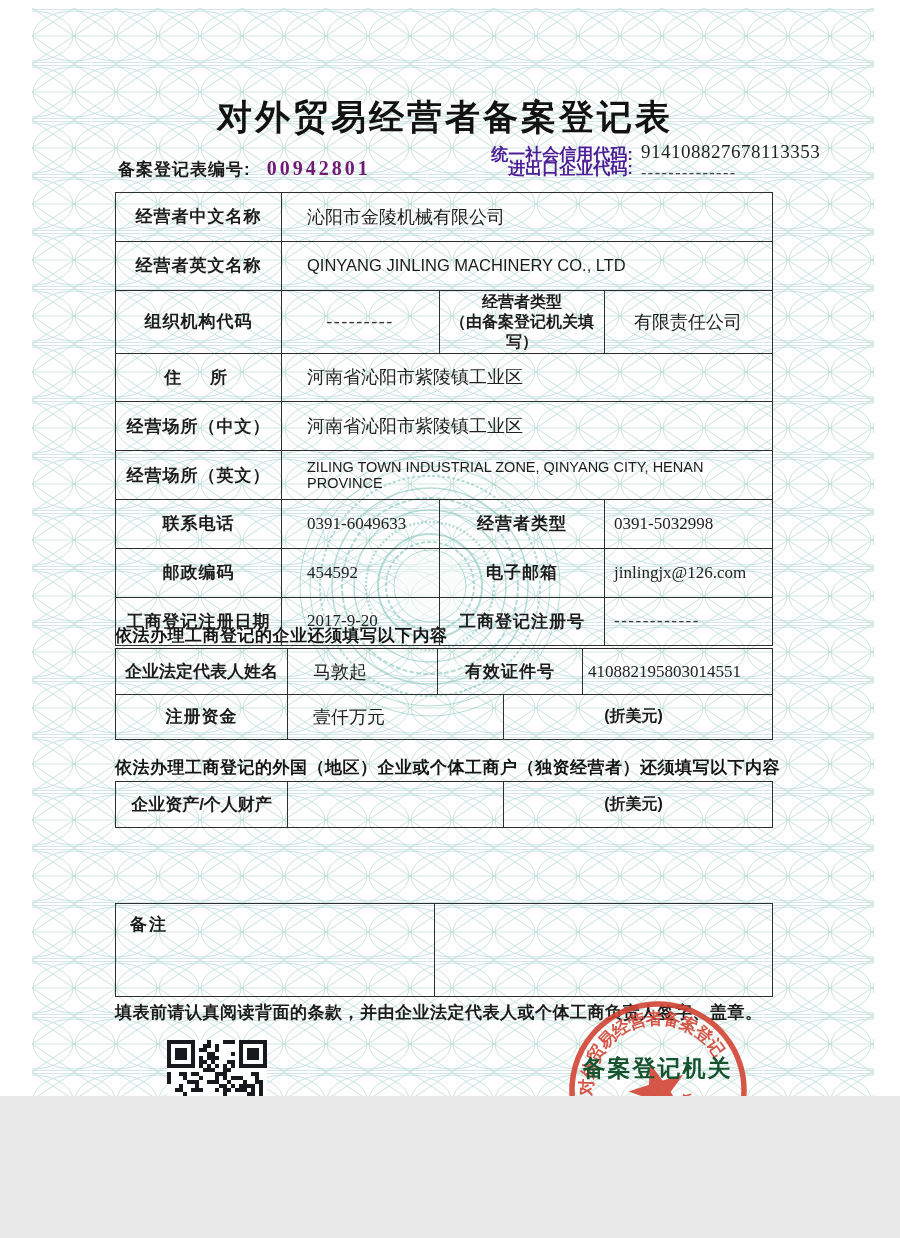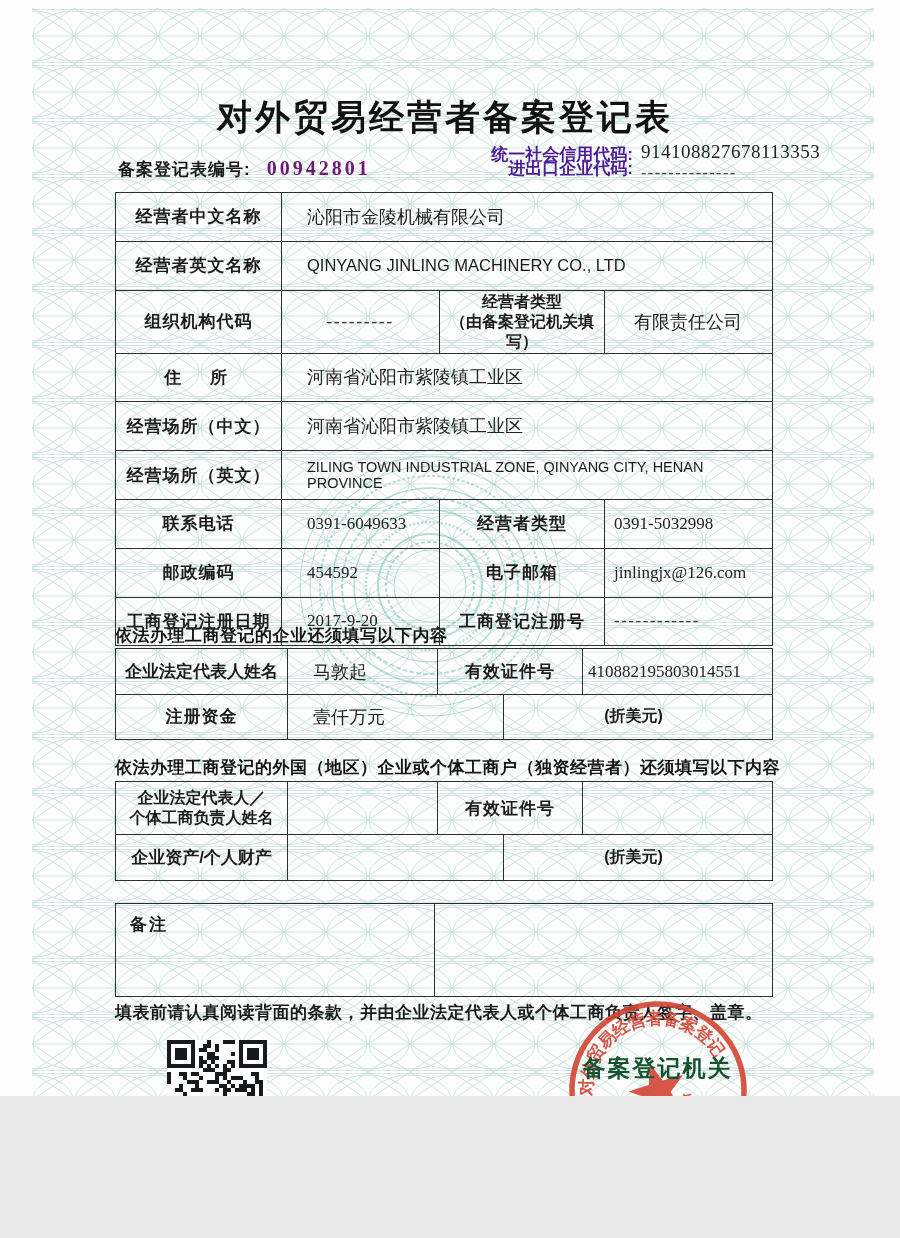--- a/index.html
+++ b/index.html
@@ -185,39 +185,20 @@
         <td class="lbl">注册资金</td>
         <td class="val">壹仟万元</td>
         <td class="usd">(折美元)</td>
       </tr>
     </tbody>
       </table>
   </div>
 
   <div class="abs sec-head" style="left:115px;top:756px;">依法办理工商登记的外国（地区）企业或个体工商户（独资经营者）还须填写以下内容</div>
   <div class="abs stack" style="left:115px;top:781px;z-index:2;">
-    <table style="width:657px;">
-      <colgroup>
-          <col style="width:172px">
-          <col style="width:150px">
-          <col style="width:145px">
-          <col style="width:190px">
-        </colgroup>
-      <tbody>
-          <tr style="height:53px;">
-        <td class="lbl2">
-          <div>企业法定代表人／</div>
-          <div>个体工商负责人姓名</div>
-        </td>
-        <td class="val"></td>
-        <td class="lbl">有效证件号</td>
-        <td class="val4"></td>
-      </tr>
-    </tbody>
-      </table>
     <table style="width:657px;">
       <colgroup>
           <col style="width:172px">
           <col style="width:216px">
           <col style="width:269px">
         </colgroup>
       <tbody>
           <tr style="height:46px;">
         <td class="lbl" style="letter-spacing:0;">企业资产/个人财产</td>
         <td class="val"></td>

